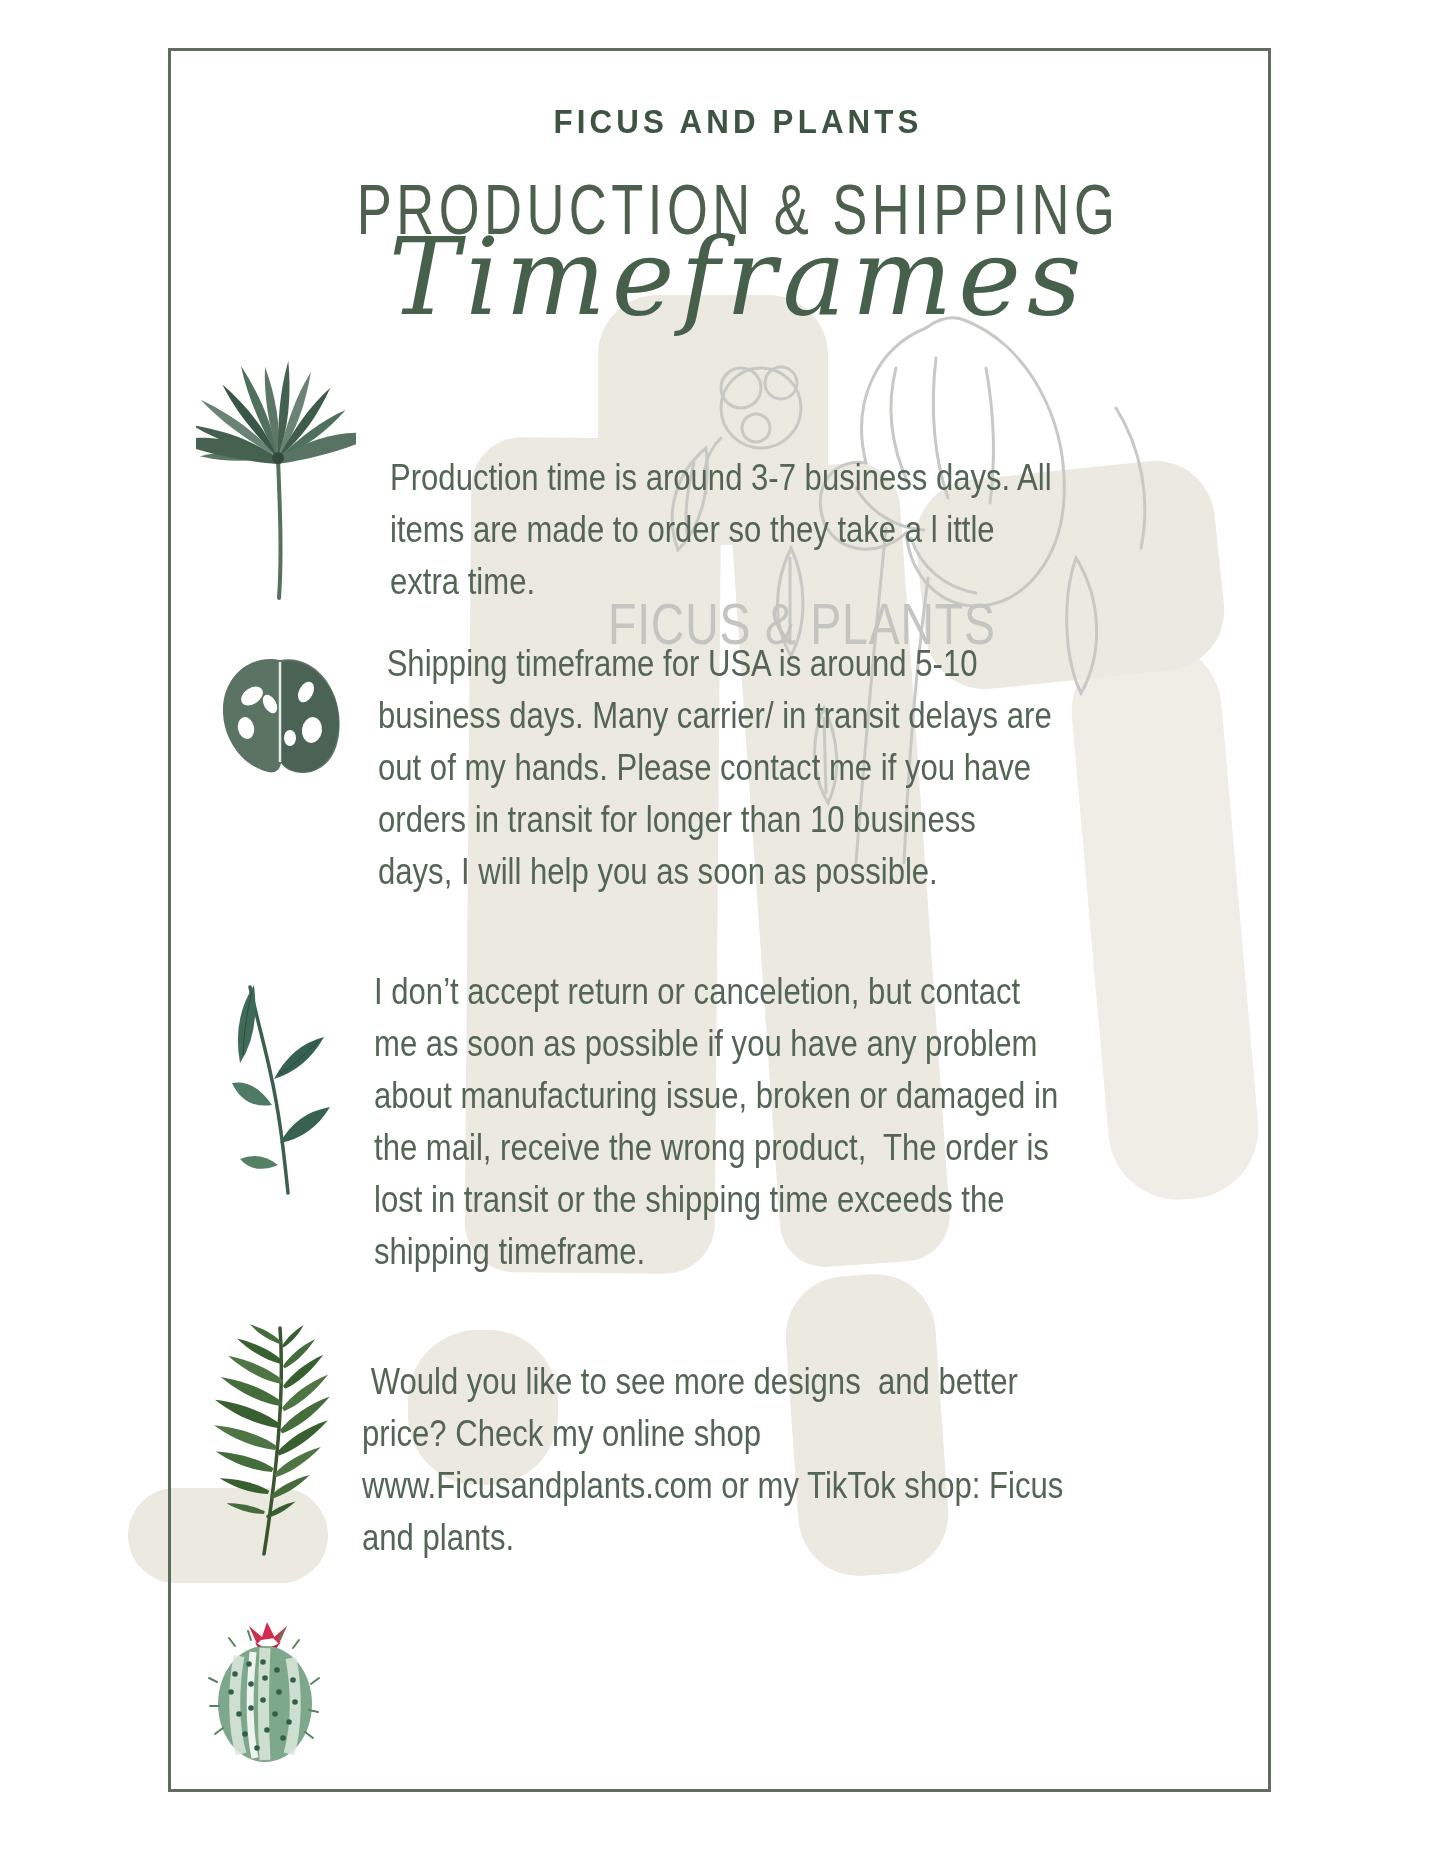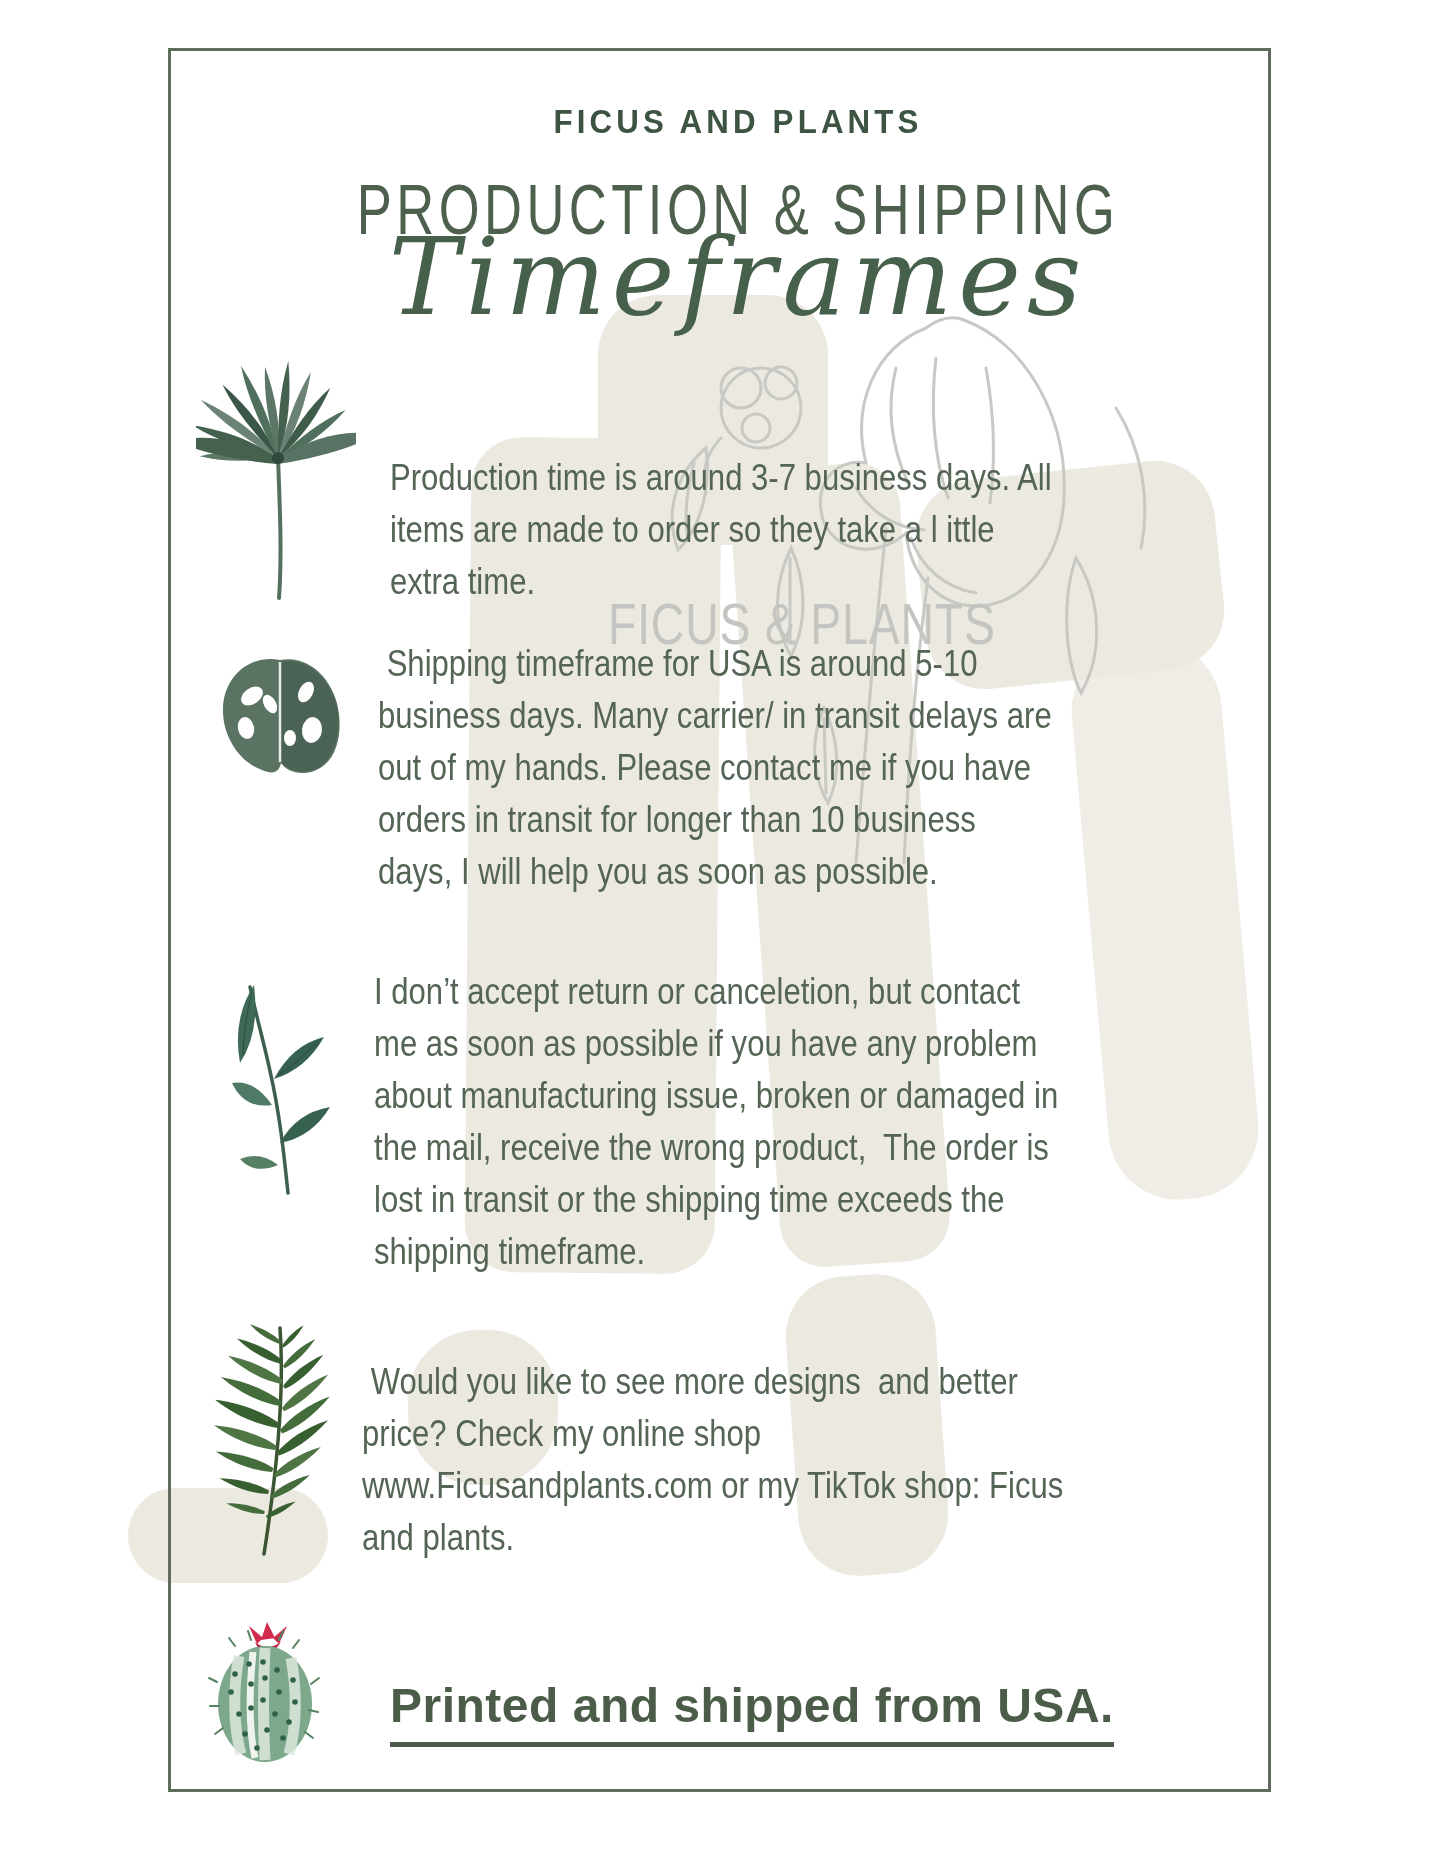--- a/index.html
+++ b/index.html
@@ -212,15 +212,14 @@
         <path d="M18,106 L10,112"></path>
       <path d="M106,62 L114,56"></path>
         <path d="M104,88 L113,90"></path>
         <path d="M100,110 L108,116"></path>
       <path d="M30,24 L24,16"></path>
         <path d="M88,26 L94,18"></path>
         <path d="M46,18 L43,9"></path>
         <path d="M74,18 L78,9"></path>
     </g>
   </svg>
-  <div class="footer-note">Printed and shipped from USA.</div>
 
 </div>
 
 </body></html>

